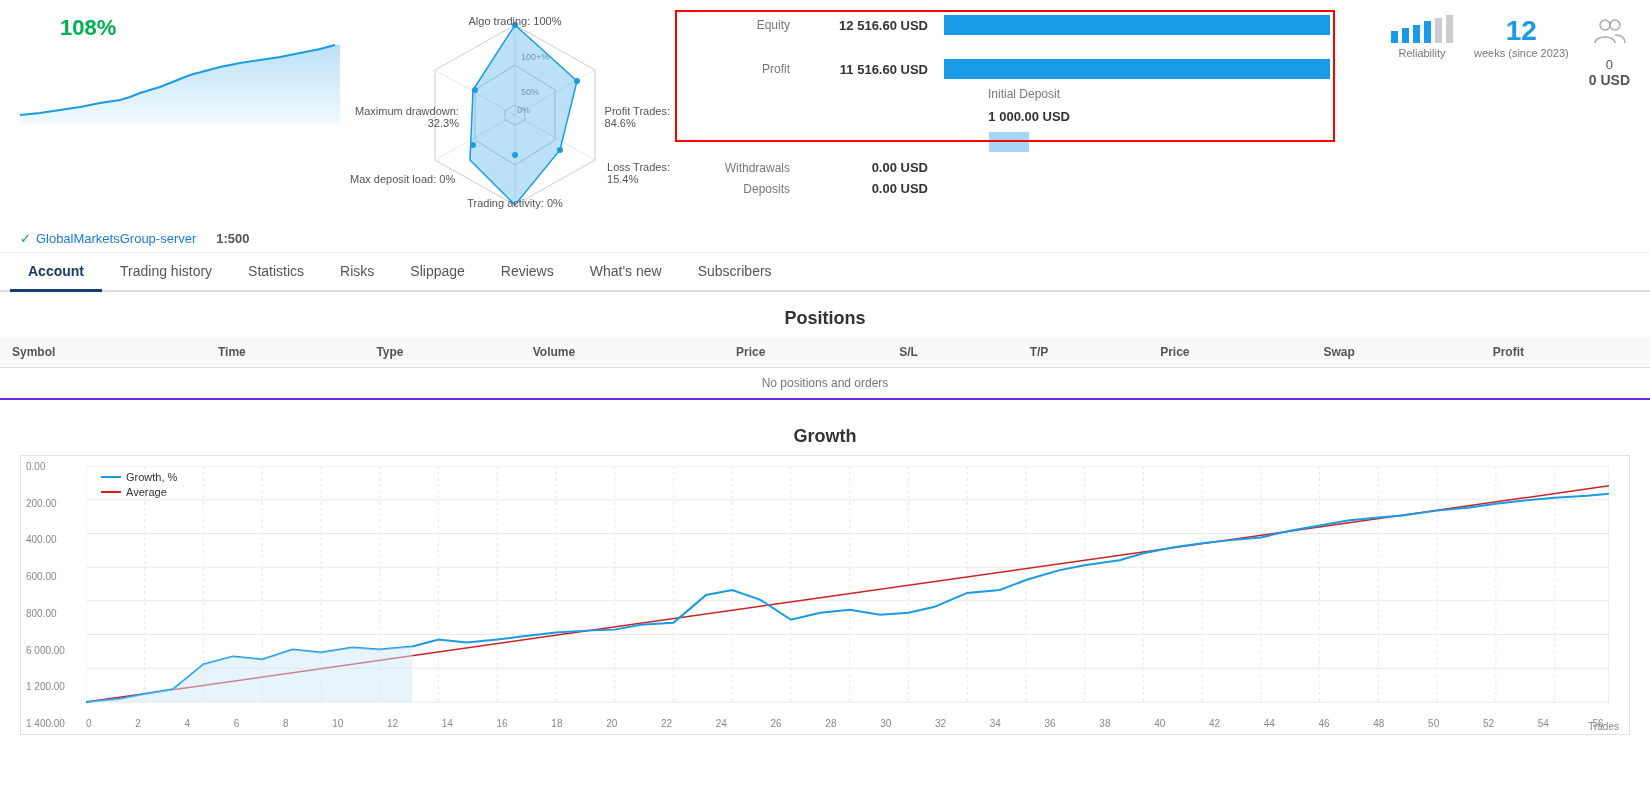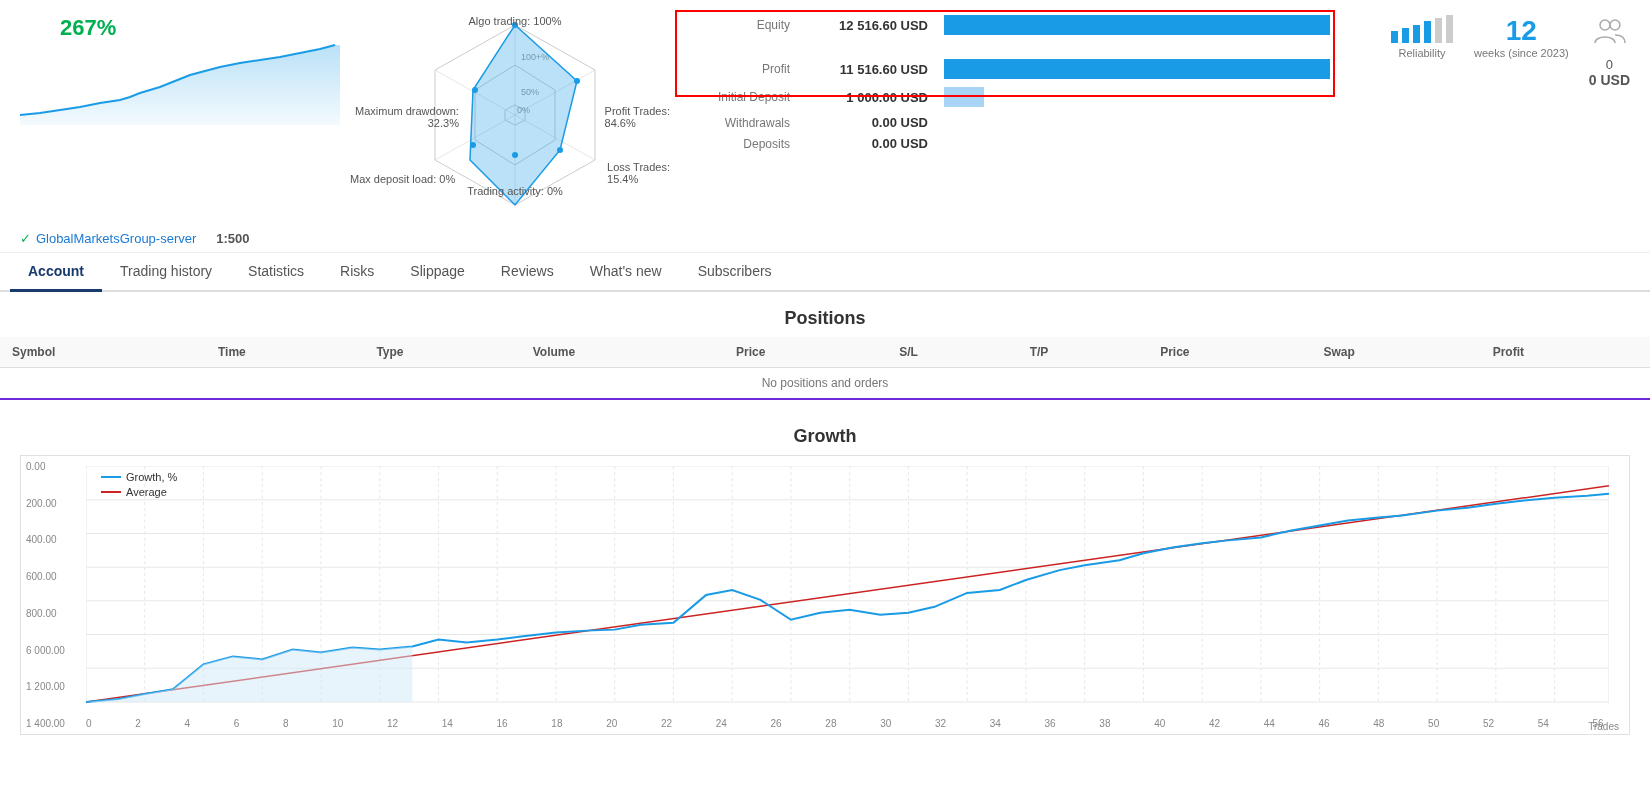--- a/index.html
+++ b/index.html
@@ -55,21 +55,21 @@
     .financial-wrap { flex: 1; position: relative; }
     .right-info-wrap { flex: 0 0 280px; display: flex; gap: 20px; justify-content: flex-end; align-items: flex-start; }
   </style>
 </head>
 <body>
 
 <div class="top-section">
 
 
   <div class="mini-chart-wrap">
-    <div class="mini-growth">267%</div>
+    <div class="mini-growth">108%</div>
     <svg width="320" height="90" viewBox="0 0 320 90" style="margin-top:20px;">
       <defs>
         <linearGradient id="chartGrad" x1="0" y1="0" x2="0" y2="1">
           <stop offset="0%" stop-color="#1a9be6" stop-opacity="0.3"></stop>
           <stop offset="100%" stop-color="#1a9be6" stop-opacity="0.05"></stop>
         </linearGradient>
       </defs>
 
       <path d="M0,80 L20,78 L40,75 L60,72 L80,68 L100,65 L110,62 L120,58 L130,55 L140,52 L150,48 L160,44 L170,40 L185,36 L200,32 L220,28 L240,25 L260,22 L280,18 L300,14 L315,10 L320,10 L320,90 L0,90 Z" fill="url(#chartGrad)"></path>
 
@@ -87,21 +87,21 @@
       <span>Maximum drawdown:</span><br>
       <span>32.3%</span>
     </div>
     <div style="font-size:11px;color:#555;position:absolute;bottom:30px;right:-10px;white-space:nowrap;">
       <span>Loss Trades:</span><br>
       <span>15.4%</span>
     </div>
     <div style="font-size:11px;color:#555;position:absolute;bottom:30px;left:-20px;white-space:nowrap;">
       <span>Max deposit load: 0%</span>
     </div>
-    <div style="font-size:11px;color:#555;position:absolute;bottom:18px;left:50%;transform:translateX(-50%);white-space:nowrap;">Trading activity: 0%</div>
+    <div style="font-size:11px;color:#555;position:absolute;bottom:6px;left:50%;transform:translateX(-50%);white-space:nowrap;">Trading activity: 0%</div>
     <svg width="220" height="200" viewBox="0 0 220 200" style="display:block;margin:0 auto;">
 
       <polygon points="110,10 190,55 190,145 110,190 30,145 30,55" fill="none" stroke="#ccc" stroke-width="1"></polygon>
 
       <polygon points="110,50 150,75 150,125 110,150 70,125 70,75" fill="none" stroke="#ccc" stroke-width="1"></polygon>
 
       <polygon points="110,90 120,95 120,105 110,110 100,105 100,95" fill="none" stroke="#ccc" stroke-width="1"></polygon>
 
       <line x1="110" y1="10" x2="110" y2="190" stroke="#ccc" stroke-width="0.5"></line>
       <line x1="30" y1="55" x2="190" y2="145" stroke="#ccc" stroke-width="0.5"></line>
@@ -132,21 +132,21 @@
         <span class="stat-value">12 516.60 USD</span>
         <div style="flex:1;height:20px;background:#1a9be6;margin-left:8px;"></div>
       </div>
 
       <div class="stat-row" style="margin-bottom:8px;">
         <span class="stat-label">Profit</span>
         <span class="stat-value">11 516.60 USD</span>
         <div style="flex:1;height:20px;background:#1a9be6;margin-left:8px;width:95%;"></div>
       </div>
 
-      <div class="stat-row" style="margin-bottom:8px;">
+      <div class="stat-row" style="margin-bottom:8px;flex-direction:column;">
         <span class="stat-label">Initial Deposit</span>
         <span class="stat-value">1 000.00 USD</span>
         <div style="flex:1;height:20px;margin-left:8px;display:flex;align-items:center;">
           <div style="width:40px;height:20px;background:#a8d4f5;"></div>
         </div>
       </div>
     </div>
 
     <div class="stat-row" style="margin-bottom:6px;">
       <span class="stat-label">Withdrawals</span>

